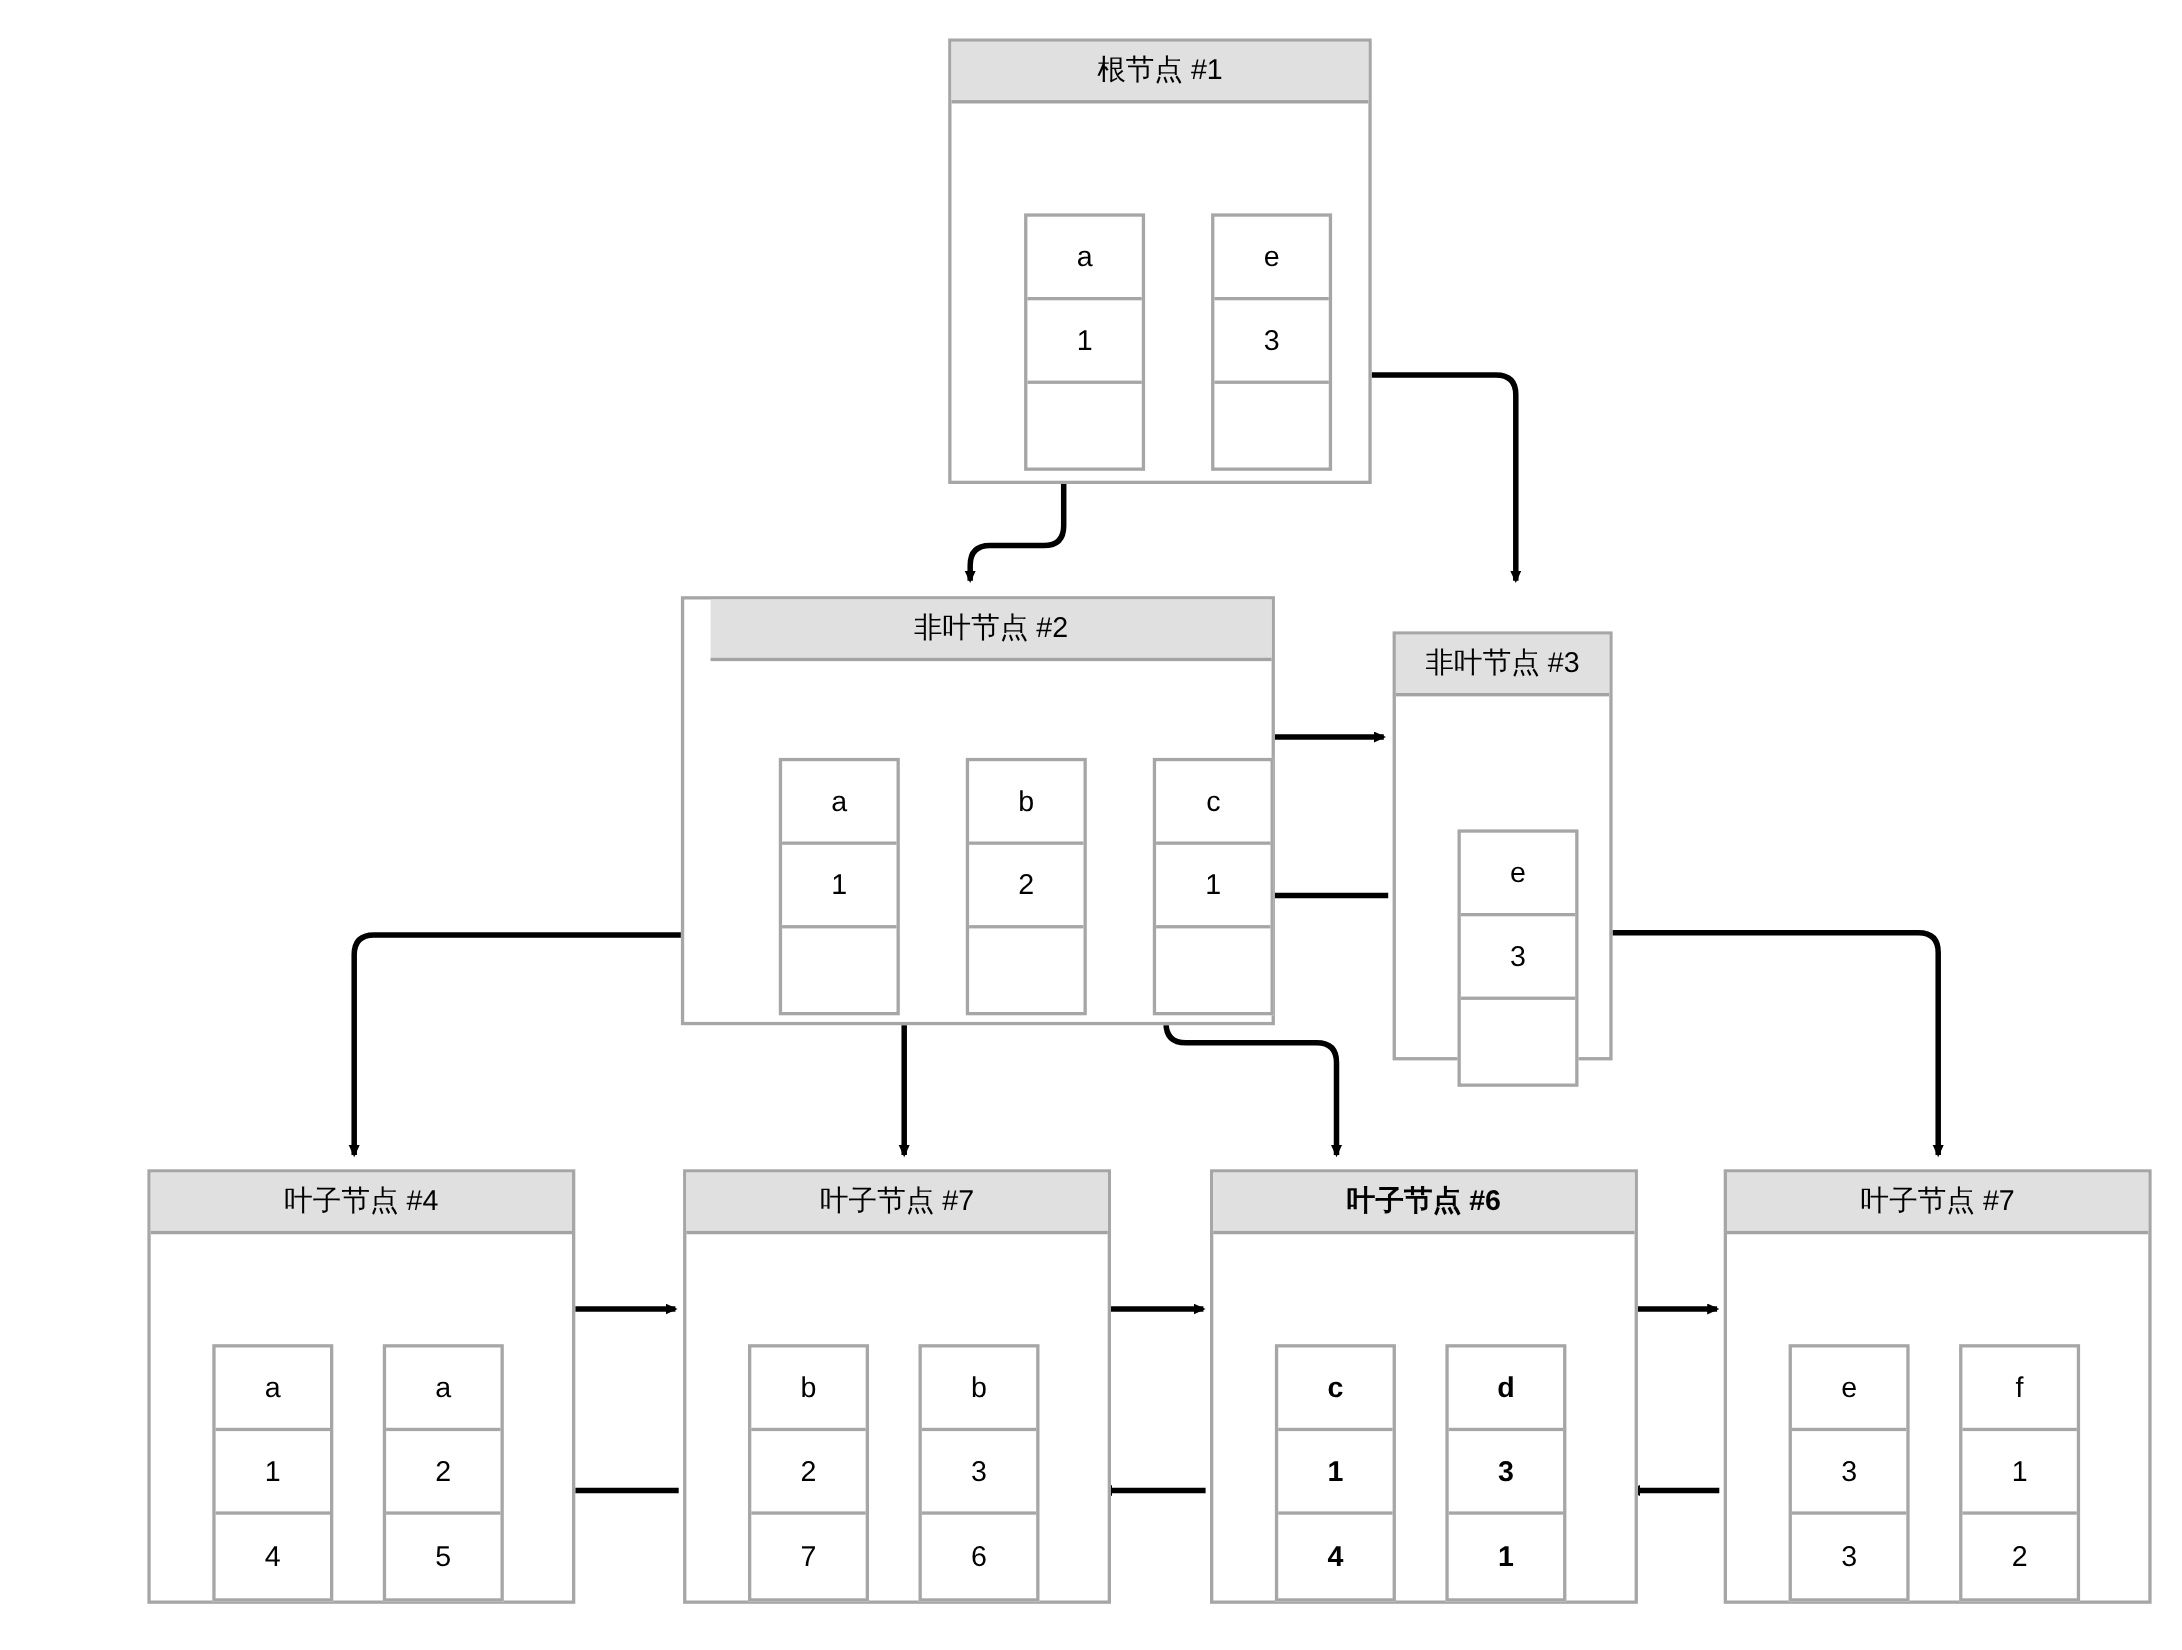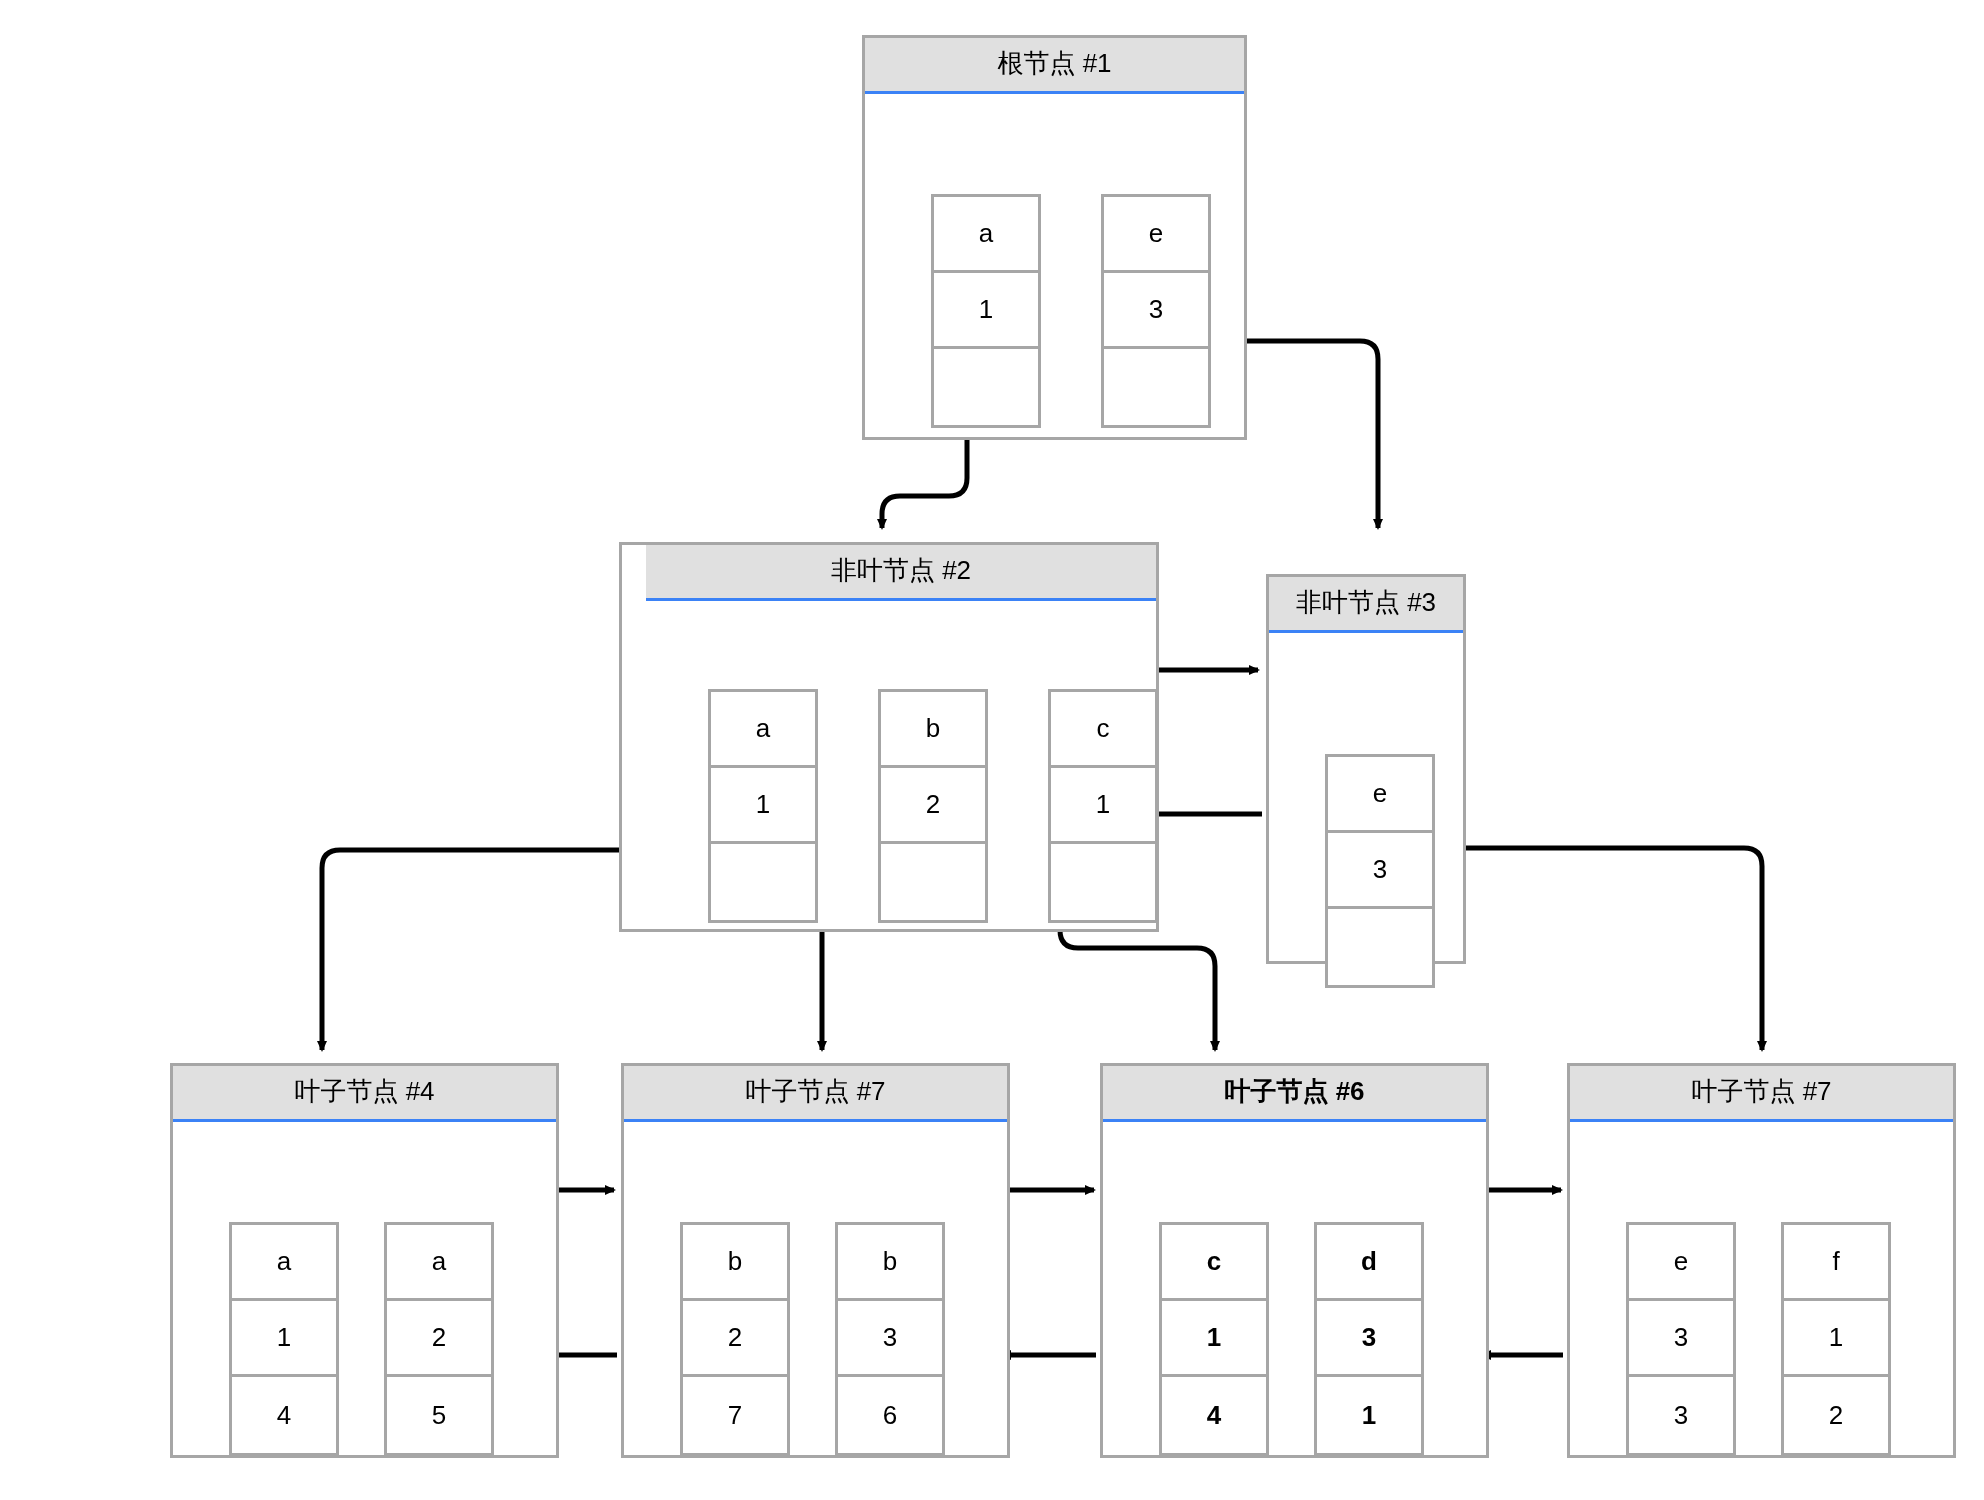--- a/index.html
+++ b/index.html
@@ -37,21 +37,21 @@
     display: flex;
     flex-direction: column;
     z-index: 2;
   }
   .node-title {
     box-sizing: border-box;
     height: 56px;
     line-height: 50px;
     text-align: center;
     background: #e0e0e0;
-    border-bottom: 3px solid #3b82f6;
+    border-bottom: 3px solid #a3a3a3;
     font-size: 26px;
     color: #000000;
     white-space: nowrap;
   }
   .node-body {
     flex: 1;
     position: relative;
     display: flex;
     align-items: flex-start;
     justify-content: center;
@@ -95,21 +95,21 @@
 
   
   #node2 { left: 619px; top: 542px; width: 540px; height: 390px; padding-left: 24px; }
   #node2 .cells { left: 62px; top: 88px; }
 
   #node3 { left: 1266px; top: 574px; width: 200px; height: 390px; gap: 33px; }
   #node3 .cells { left: 56px; top: 88px; }
 
   
   .leaf { top: 1063px; height: 395px; width: 389px; }
-  #node4 { left: 134px; margin-left: 36px; }
+  #node4 { left: 134px; }
   #node5 { left: 621px; }
   #node6 { left: 1100px; font-weight: bold; }
   #node7 { left: 1567px; justify-content: space-between; }
   .leaf .cells { left: 56px; top: 100px; }
 </style>
 </head>
 <body>
 
 <div id="stage">
 

